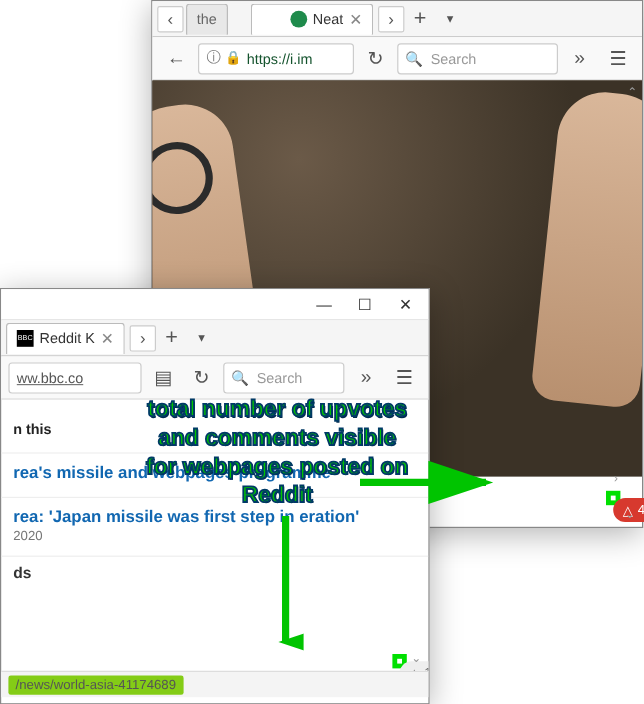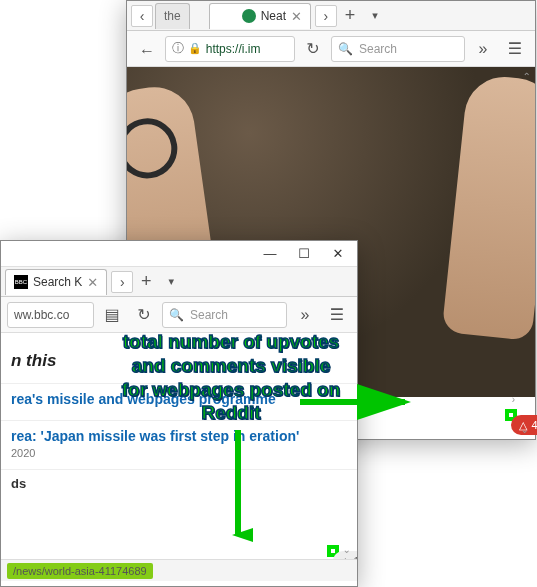--- a/index.html
+++ b/index.html
@@ -39,21 +39,21 @@
   .content-img .tat{position:absolute;left:10px;top:30px;width:60px;height:60px;border:6px solid #2b2b2b;border-radius:50%;}
 
   
   .reddit-badge { position:absolute; display:flex; align-items:center; gap:4px; height:20px; padding:0 8px; border-radius:10px; font-size:11px; font-weight:500;}
   .reddit-badge.hot{ background:#d7392e; color:#fff;}
   .reddit-badge.plain{ background:#eee; color:#666;}
   .rb-wrap{ position:absolute; border:4px solid #00e000; padding:2px; }
 
   
   .front-content{ padding:14px 0 0 0; font-size:13px; color:#333;}
-  .front-content h3{ font-size:17px; font-weight:600; color:#222; margin:4px 0 12px 10px;font-style:italic;}
+  .front-content h3{ font-size:12px; font-weight:600; color:#222; margin:4px 0 12px 10px;}
   .story{ padding:6px 10px 10px 10px; border-top:1px solid #eee;}
   .story a{ color:#1167b1; font-weight:600; font-size:14px; text-decoration:none; line-height:1.3; display:block;}
   .story .date{ color:#777; font-size:11px; margin-top:2px;}
   .statusbar{ height:22px; background:#f4f4f4; border-top:1px solid #ddd; display:flex; align-items:center; padding:0 6px; font-size:11px; color:#555;}
   .statusbar .status-url{ background:#84cc16; padding:2px 6px; border-radius:2px;}
 
   
   .annot-text{ position:absolute; font-size:19px; font-weight:800; color:#00c400; -webkit-text-stroke:1.5px #003a66; text-shadow:1px 1px 0 #002a4d; line-height:1.25; text-align:center; pointer-events:none;}
   .arrow{ position:absolute; pointer-events:none;}
   .scroll-marker { position:absolute; right:4px; font-size:10px; color:#999;}
@@ -121,31 +121,31 @@
 
   <div class="titlebar">
     <div class="tb-btn">—</div>
     <div class="tb-btn">☐</div>
     <div class="tb-btn close">✕</div>
   </div>
 
   <div class="tabstrip">
     <div class="tab">
       <span class="favicon" style="background:#000;color:#fff;font-size:6px;display:flex;align-items:center;justify-content:center;border-radius:0;">BBC</span>
-      <span class="lbl">Search K</span>
+      <span class="lbl">Reddit K</span>
       <span class="x">✕</span>
     </div>
     <div class="tab-nav-btn" style="margin-left:4px;">›</div>
     <div class="newtab">+</div>
     <div class="tbtn" style="font-size:11px;">▾</div>
     <div class="spacer"></div>
   </div>
 
   <div class="toolbar">
-    <div class="urlbox" style="width:87px;">
+    <div class="urlbox" style="width:111px;text-decoration:underline;">
       <span style="color:#555;">ww.bbc.co</span>
     </div>
     <div class="tbtn">▤</div>
     <div class="tbtn">↻</div>
     <div class="searchbox">
       <span>🔍</span>
       <span>Search</span>
     </div>
     <div class="tbtn">»</div>
     <div class="tbtn">☰</div>

